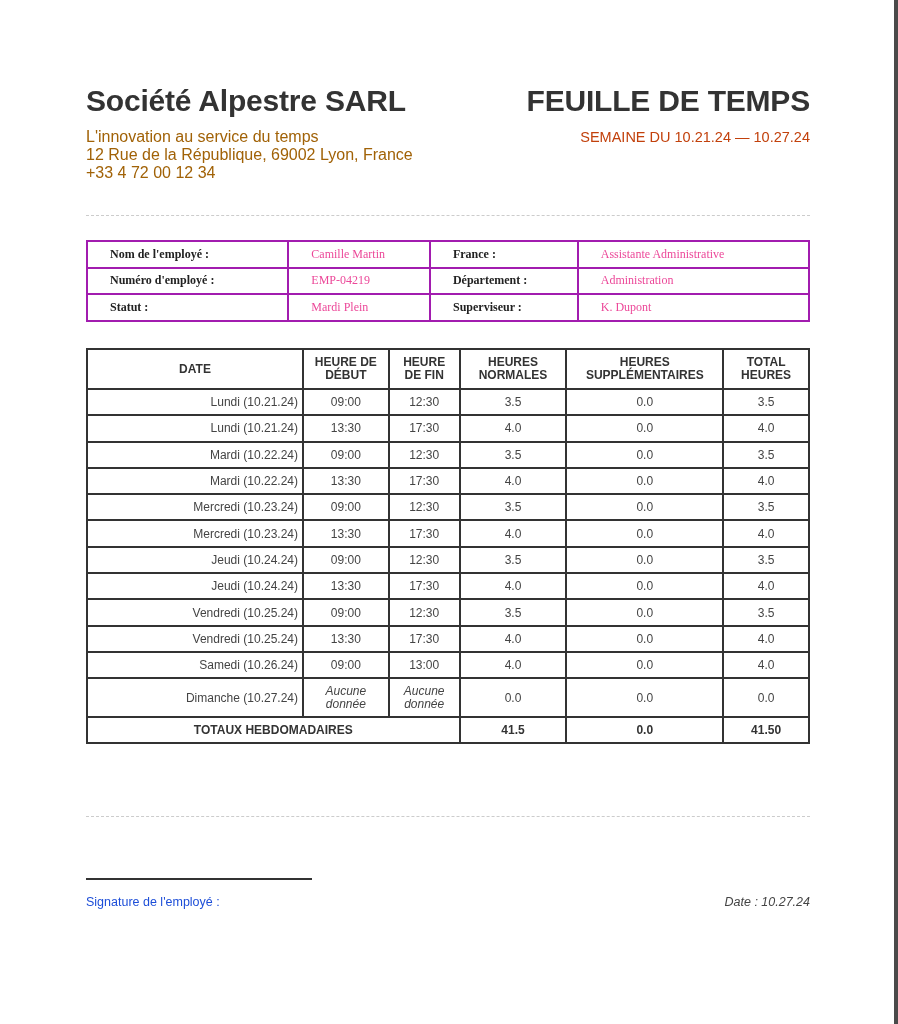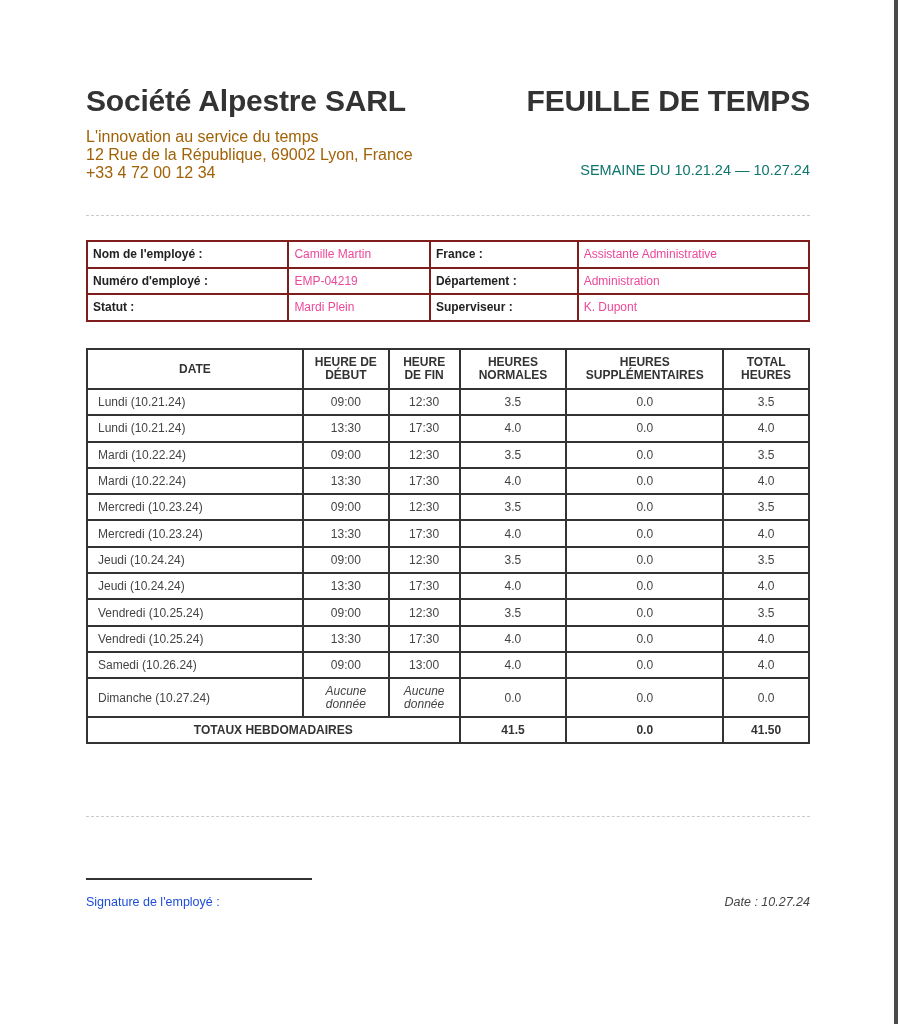--- a/index.html
+++ b/index.html
@@ -7,35 +7,35 @@
     width: 898px; height: 1024px; background: #ffffff; position: relative; overflow: hidden;
     font-family: "Liberation Sans", sans-serif; color: #333333;
   }
   .edge-bar { position: absolute; top: 0; right: 0; width: 4px; height: 1024px; background: #4a4a4a; }
   .page { position: absolute; left: 86px; top: 0; width: 724px; }
 
   .header { position: absolute; top: 84px; left: 0; width: 724px; height: 100px; }
   .company-name { position: absolute; left: 0; top: 0; font-size: 30px; font-weight: bold; color: #333; letter-spacing: -0.2px; white-space: nowrap; }
   .company-info { position: absolute; left: 0; top: 44px; font-size: 16px; color: #a16207; line-height: 18px; }
   .doc-title { position: absolute; right: 0; top: 0; font-size: 30px; font-weight: bold; color: #333; white-space: nowrap; letter-spacing: -0.2px; }
-  .week-range { position: absolute; right: 0; top: 45px; font-size: 14.5px; color: #0f766e; white-space: nowrap; margin-top: 33px; }
+  .week-range { position: absolute; right: 0; top: 45px; font-size: 14.5px; color: #c2410c; white-space: nowrap; }
 
   .divider { position: absolute; left: 0; width: 724px; height: 0; border-top: 1px dashed #cccccc; }
 
   table { border-collapse: collapse; }
   .info-table { position: absolute; top: 240px; left: 0; width: 724px; font-size: 12px; }
-  .info-table td { border: 2px solid #7f1d1d; height: 24.5px; padding: 0 5px; }
+  .info-table td { border: 2px solid #a21caf; height: 24.5px; padding: 0 22px; font-family: Liberation Serif, serif; }
   .info-table td.lbl { font-weight: bold; color: #222; }
   .info-table td.val { color: #ec4899; }
 
   .time-table { position: absolute; top: 348px; left: 0; width: 724px; font-size: 12px; }
   .time-table th, .time-table td { border: 2px solid #333; text-align: center; }
   .time-table th { font-weight: bold; color: #333; height: 38px; line-height: 13px; font-size: 12px; padding: 0 4px; margin-left: 20px; }
   .time-table td { height: 24.3px; color: #444; padding: 0 4px; }
-  .time-table td.date { text-align: left; padding-left: 10px; }
+  .time-table td.date { text-align: right; padding-left: 20px; }
   .time-table td.nodata { font-style: italic; line-height: 13px; font-size: 12px; }
   .time-table tr.tall td { height: 37px; }
   .time-table tr.totals td { font-weight: bold; color: #333; height: 24px; }
 
   .sig-line { position: absolute; top: 878px; left: 0; width: 226px; height: 2px; background: #333; }
   .sig-label { position: absolute; top: 895px; left: 0; font-size: 12.5px; color: #1d4ed8; }
   .sig-date { position: absolute; top: 895px; right: 0; font-size: 12.5px; color: #444; white-space: nowrap; font-style: italic; }
 </style>
 </head>
 <body>

